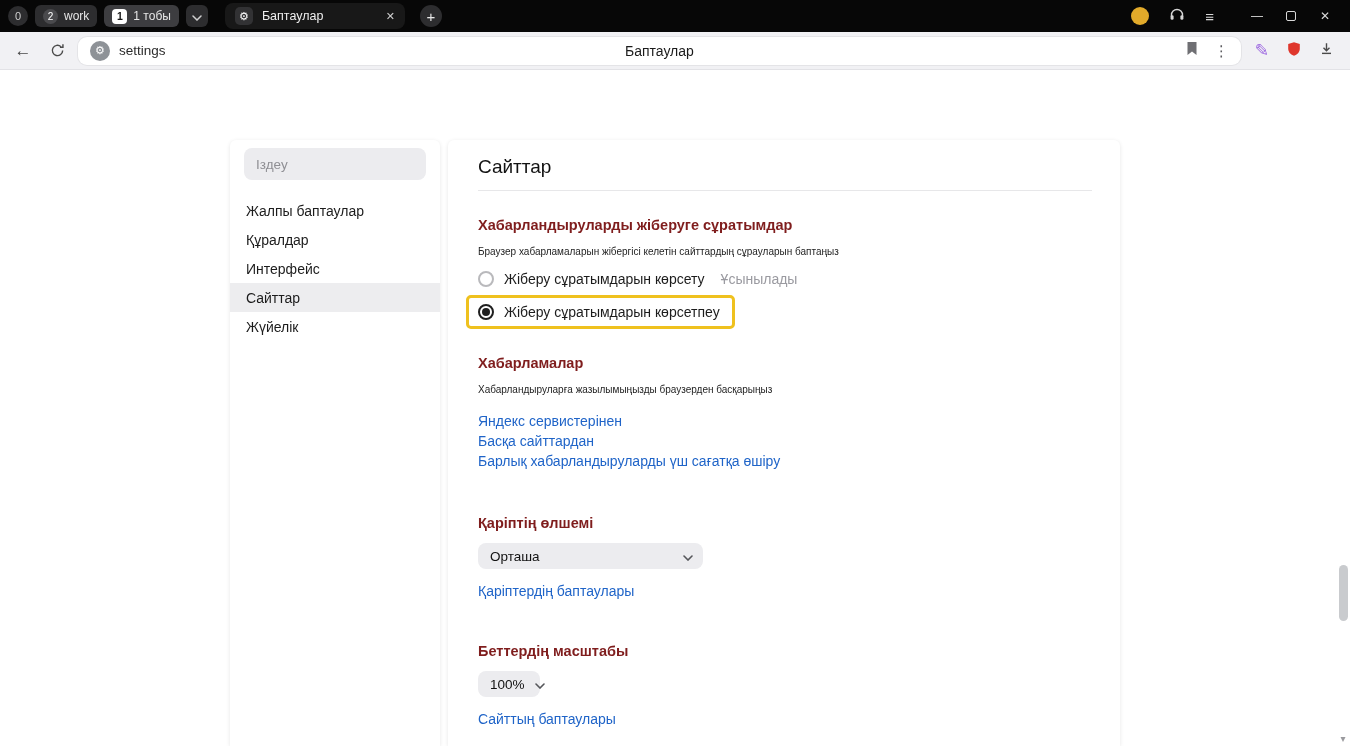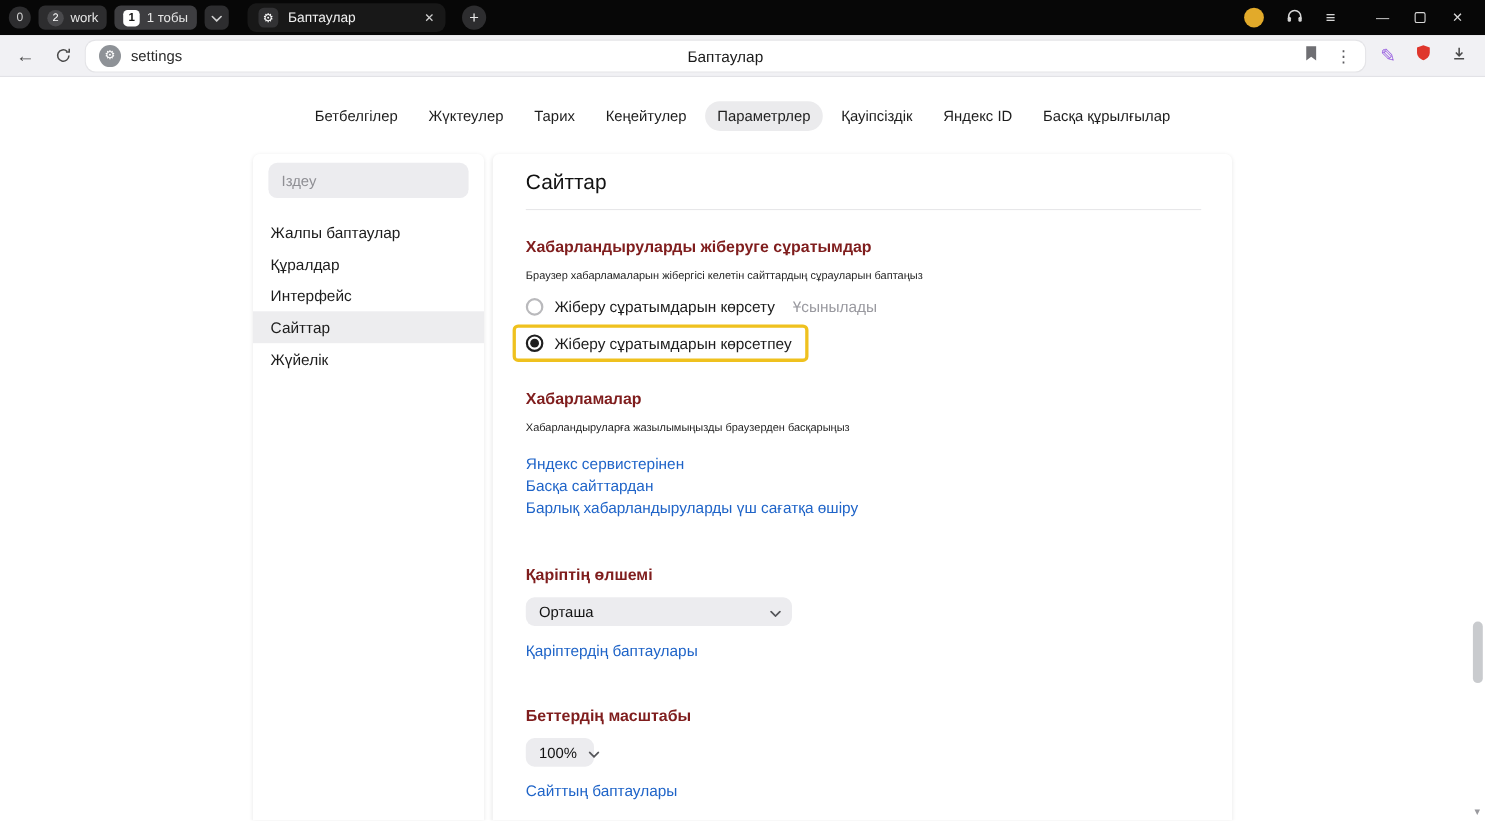--- a/index.html
+++ b/index.html
@@ -82,21 +82,21 @@
   .radio.checked { border-color:#1f1f1f; }
   .radio.checked::after { content:""; position:absolute; inset:2px; border-radius:50%; background:#1f1f1f; }
   .hint { color:#9a9aa0; margin-left:6px; }
   .radio-row.highlight { border:3px solid #efc11e; border-radius:5px; padding:6px 12px 6px 9px;
     margin-left:-12px; margin-top:8px; display:inline-flex; }
   .link { display:block; font-size:14px; color:#1f64c8; margin-top:4px; text-decoration:none; width:max-content; }
   .link.first { margin-top:18px; }
   .select { height:26px; background:#ececef; border-radius:8px; display:flex; align-items:center;
     justify-content:space-between; padding:0 10px 0 12px; font-size:13.5px; color:#121212;
     margin-top:12px; gap:10px; }
-  .select.font { width:242px; }
+  .select.font { width:225px; }
   .select.zoom { width:62px; }
 
   .scrollbar { position:absolute; right:0; top:0; bottom:0; width:14px; }
   .scroll-thumb { position:absolute; right:2px; top:495px; width:9px; height:56px; background:#c9cbce; border-radius:5px; }
   .scroll-arrow { position:absolute; right:0; bottom:2px; width:14px; text-align:center; color:#9a9a9e; font-size:10px; }
 </style>
 </head>
 <body>
 
 <div class="titlebar">
@@ -177,30 +177,20 @@
       <svg width="15" height="15" viewBox="0 0 16 16">
           <path d="M8 2.5v7.5M4.8 7.2L8 10.4l3.2-3.2" stroke="#4a4a4a" stroke-width="1.5" fill="none"></path>
           <path d="M3.2 13.2h9.6" stroke="#4a4a4a" stroke-width="1.5"></path>
         </svg>
     </span>
   </div>
 </div>
 
 <div class="page">
 
-  <div class="navtabs">
-    <div class="navtab">Бетбелгілер</div>
-    <div class="navtab">Жүктеулер</div>
-    <div class="navtab">Тарих</div>
-    <div class="navtab">Кеңейтулер</div>
-    <div class="navtab active">Параметрлер</div>
-    <div class="navtab">Қауіпсіздік</div>
-    <div class="navtab">Яндекс ID</div>
-    <div class="navtab">Басқа құрылғылар</div>
-  </div>
 
   <div class="sidebar">
     <div class="search-box">
       <input type="text" placeholder="Іздеу" style="">
     </div>
     <div class="side-list">
       <div class="side-item">Жалпы баптаулар</div>
       <div class="side-item">Құралдар</div>
       <div class="side-item">Интерфейс</div>
       <div class="side-item active">Сайттар</div>

